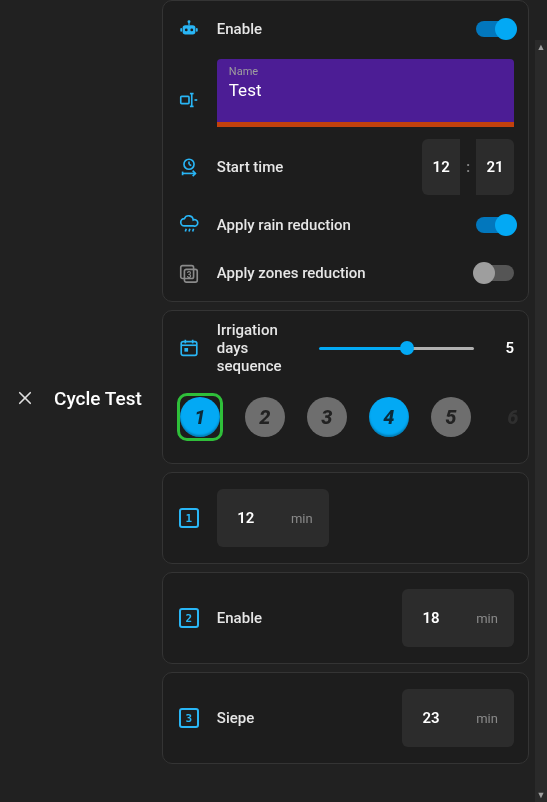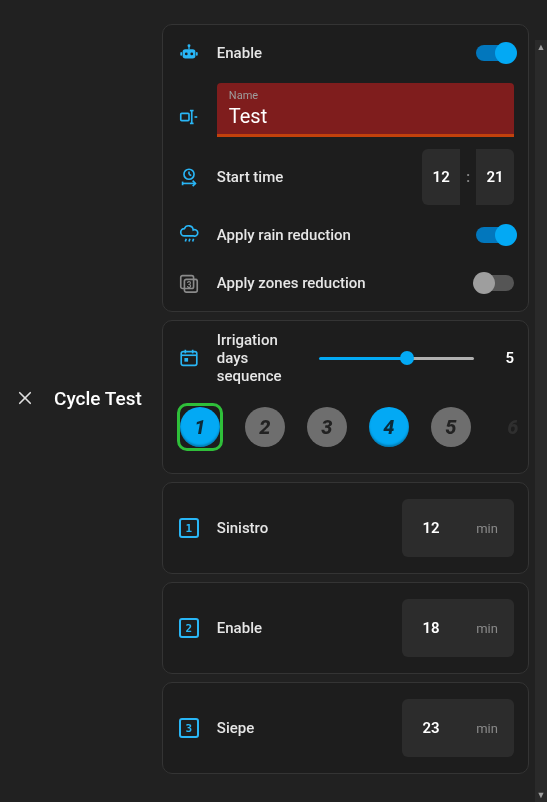--- a/index.html
+++ b/index.html
@@ -36,21 +36,20 @@
     display: flex;
     align-items: center;
     justify-content: center;
     cursor: pointer;
     color: #e0e0e0;
   }
   .scroll {
     flex: 1;
     overflow-y: auto;
     padding: 0 6px 6px 6px;
-    margin-top: 24px;
   }
   .scroll::-webkit-scrollbar { width: 0; }
   .card {
     border: 1px solid #343434;
     border-radius: 10px;
     margin-bottom: 8px;
     background: #1d1d1d;
     padding: 4px 0;
   }
   .row {
@@ -96,36 +95,36 @@
     height: 22px;
     border-radius: 50%;
   }
   .toggle.on .track { background: #0277bd; }
   .toggle.on .thumb { right: -3px; background: #03a9f4; }
   .toggle.off .track { background: #555; }
   .toggle.off .thumb { left: -3px; background: #9e9e9e; }
   
   .textfield {
     flex: 1;
-    background: #7f1d1d;
-    border-bottom: 3px solid #c2410c;
+    background: #4c1d95;
+    border-bottom: 5px solid #c2410c;
     border-radius: 4px 4px 0 0;
-    padding: 6px 12px 6px 12px;
+    padding: 6px 12px 22px 12px;
     display: flex;
     flex-direction: column;
     min-height: 54px;
     justify-content: center;
   }
   .textfield .tf-label {
     font-size: 11px;
     color: #9e9e9e;
     margin-bottom: 2px;
   }
   .textfield .tf-value {
-    font-size: 20px;
+    font-size: 17px;
     color: #ffffff;
     font-weight: 400;
   }
   
   .timebox {
     display: flex;
     align-items: center;
     gap: 6px;
   }
   .timebox .tval {
@@ -436,21 +435,20 @@
             </div>
           </div>
       </div>
 
       <div id="zones">
           <div class="card">
             <div class="row" style="min-height: 82px;">
               <div class="icon-slot">
                 <div class="zone-num">1</div>
               </div>
-              <div class="label">Sinistro</div>
               <div class="minbox">
                 <div class="mval">12</div>
                 <div class="munit">min</div>
               </div>
             </div>
           </div>
           <div class="card">
             <div class="row" style="min-height: 82px;">
               <div class="icon-slot">
                 <div class="zone-num">2</div>

